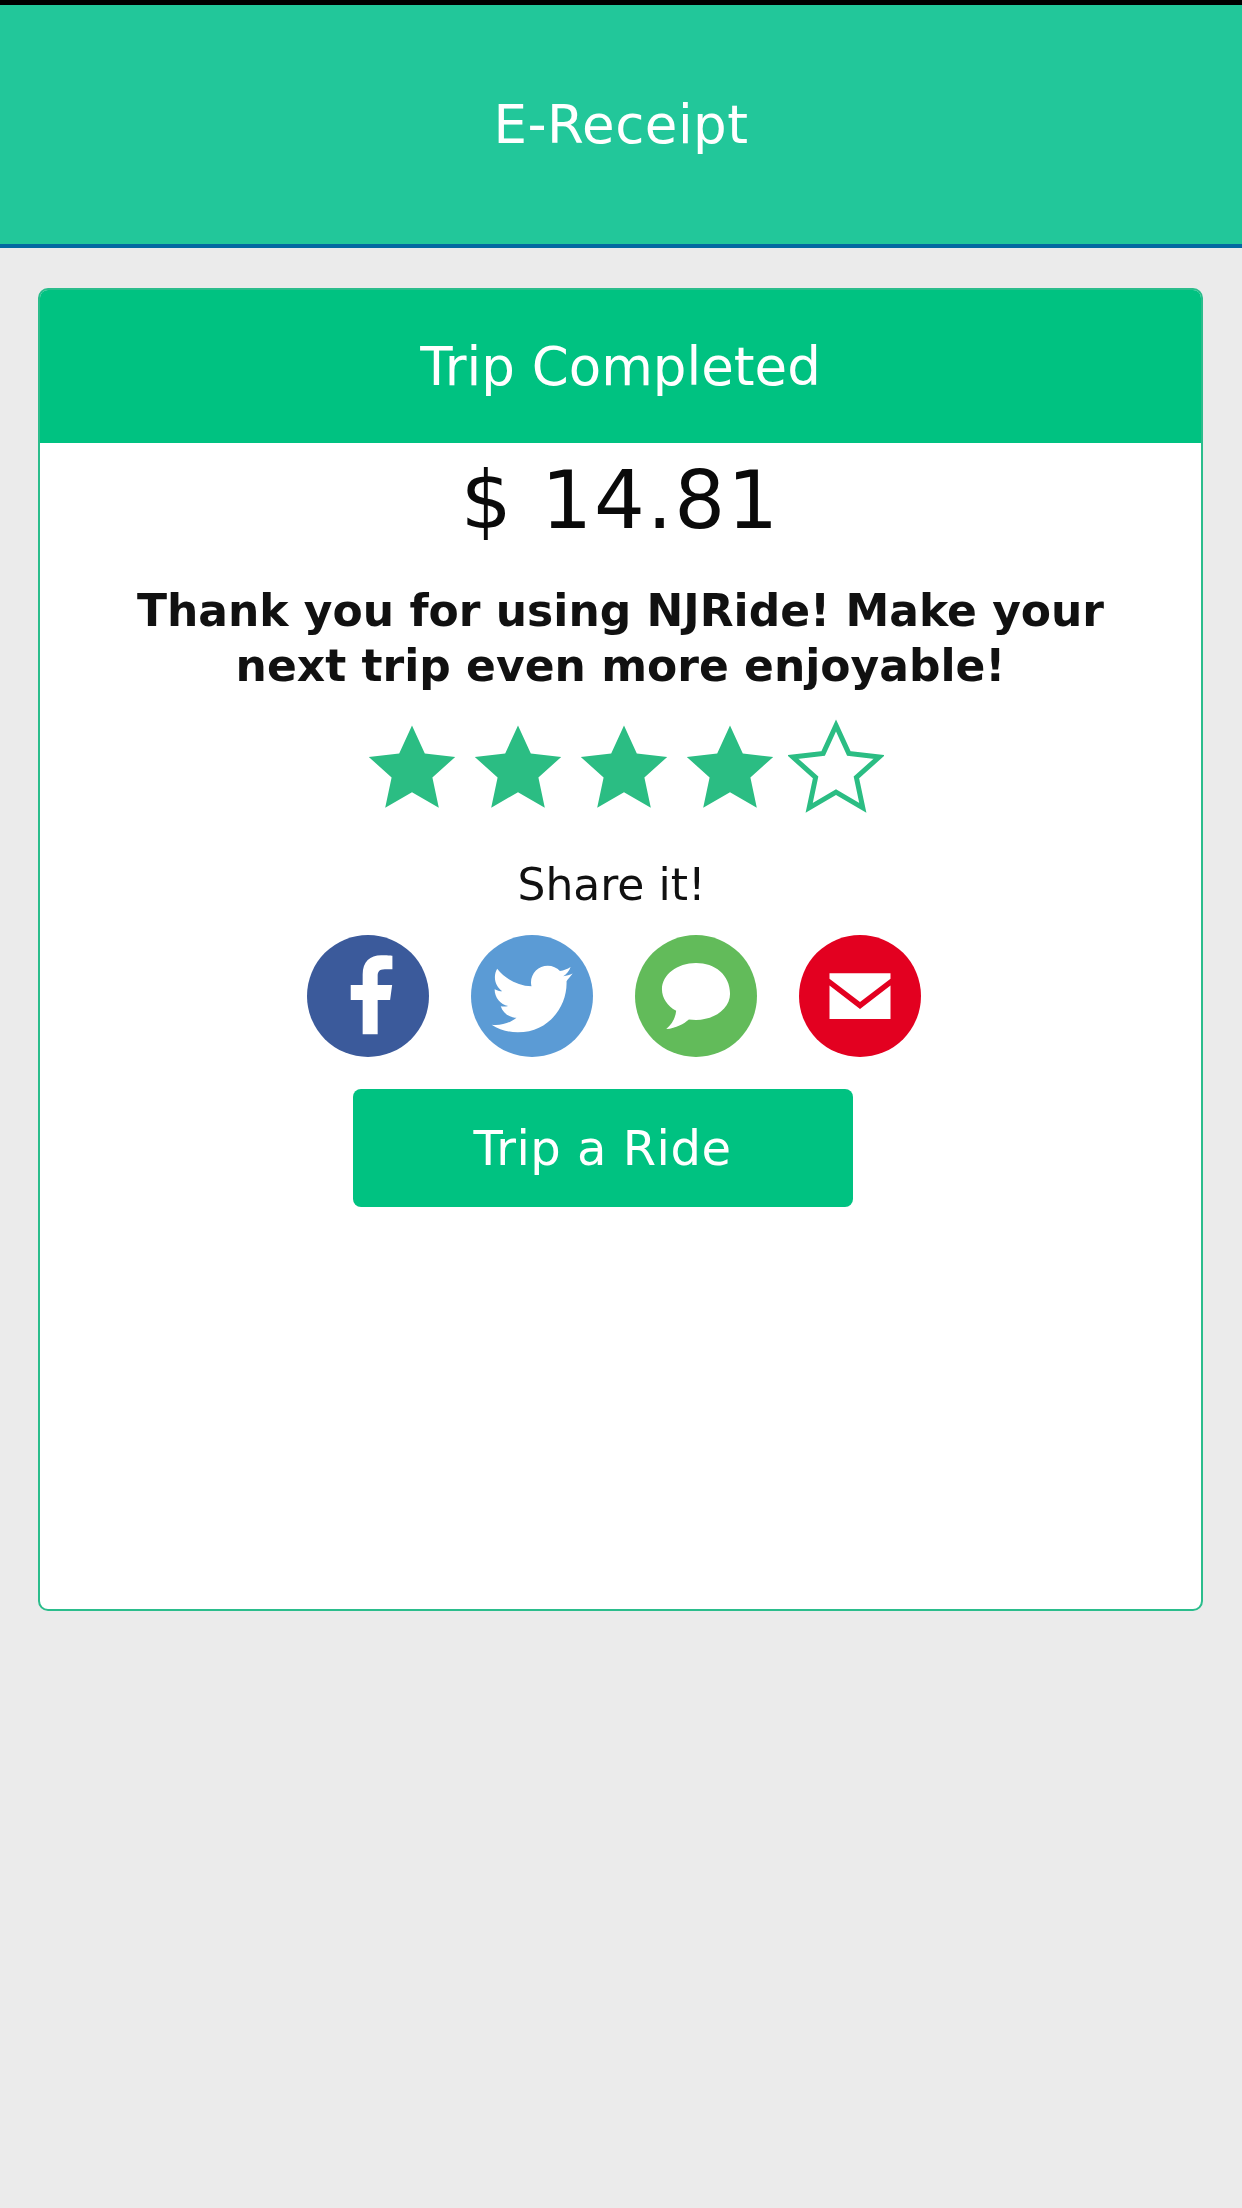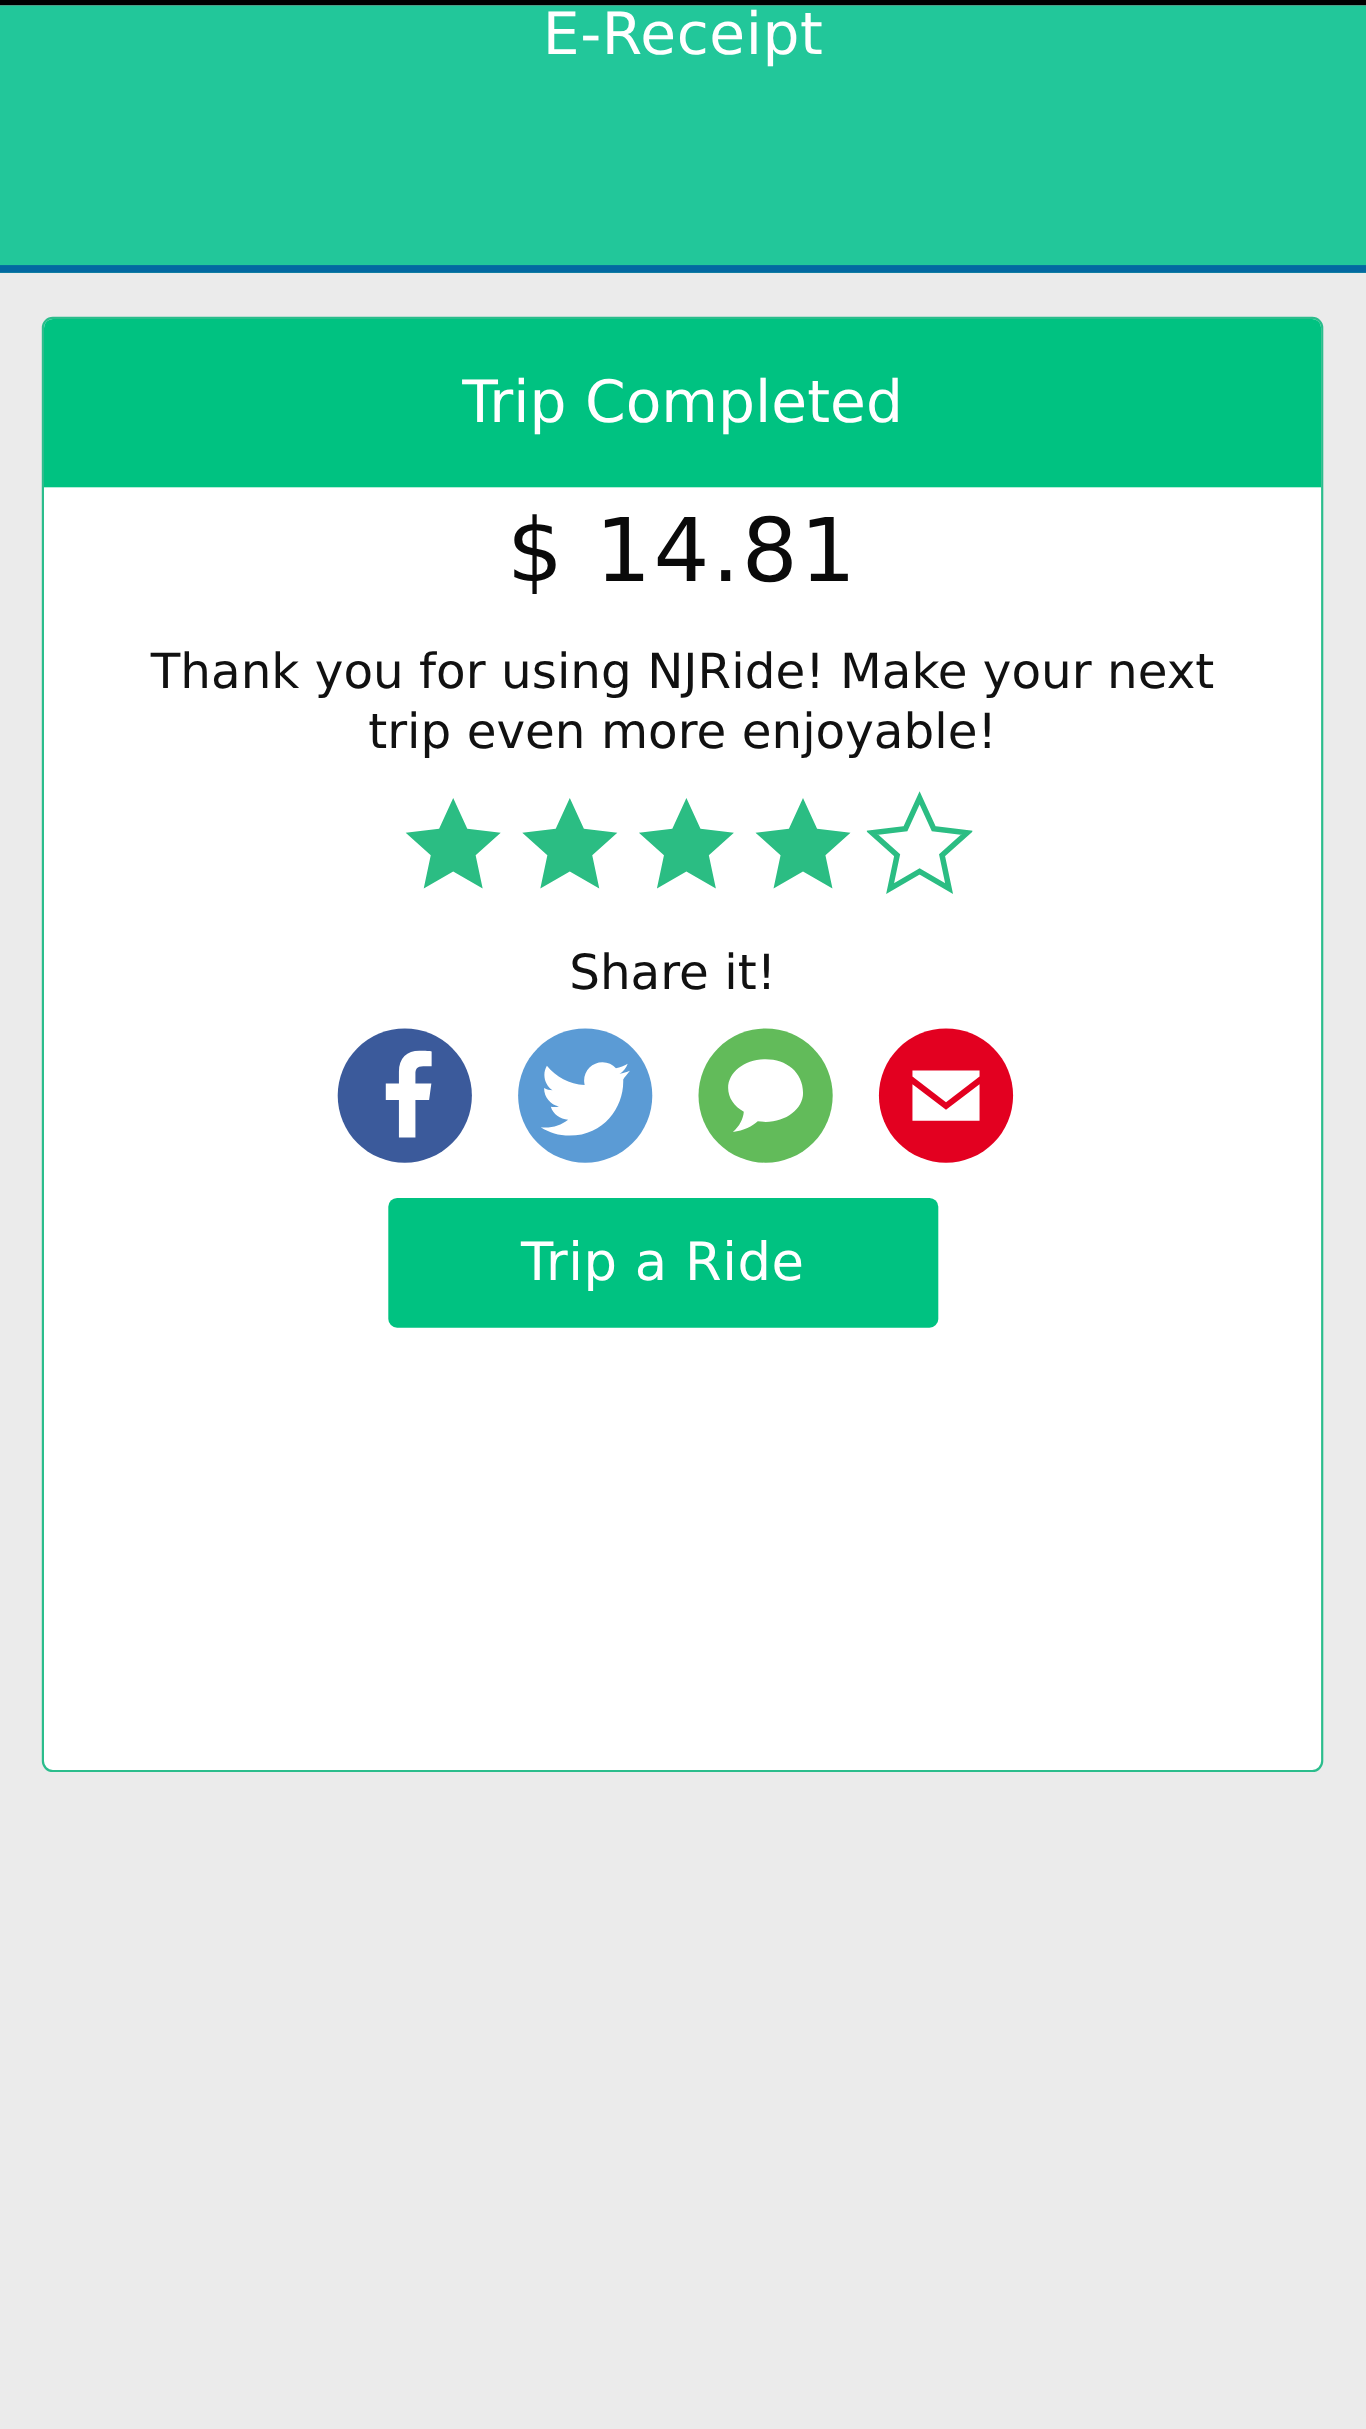--- a/index.html
+++ b/index.html
@@ -17,22 +17,22 @@
     position:absolute; top:0; left:0;
     width:1242px; height:5px;
     background:#000;
   }
 
   
   .app-bar {
     position:absolute; top:5px; left:0;
     width:1242px; height:243px;
     background:#22c79a;
-    display:flex; align-items:flex-start; justify-content:center;
-    border-bottom:7px solid #0369a1;
+    display:flex; align-items:center; justify-content:center;
+    border-bottom:4px solid #0369a1;
   }
   .app-bar-title {
     color:#ffffff;
     font-size:53px;
     font-weight:400;
     letter-spacing:0.5px;
     line-height:1;
   }
 
   
@@ -77,21 +77,21 @@
     font-weight:400;
     letter-spacing:2px;
     line-height:1.1;
     margin-top:14px;
   }
 
   
   .thanks {
     color:#111111;
     font-size:44px;
-    font-weight:400;
+    font-weight:700;
     line-height:1.25;
     margin-top:38px;
     padding:0 78px;
   }
 
   
   .rate-label {
     color:#111111;
     font-size:44px;
     font-weight:400;

